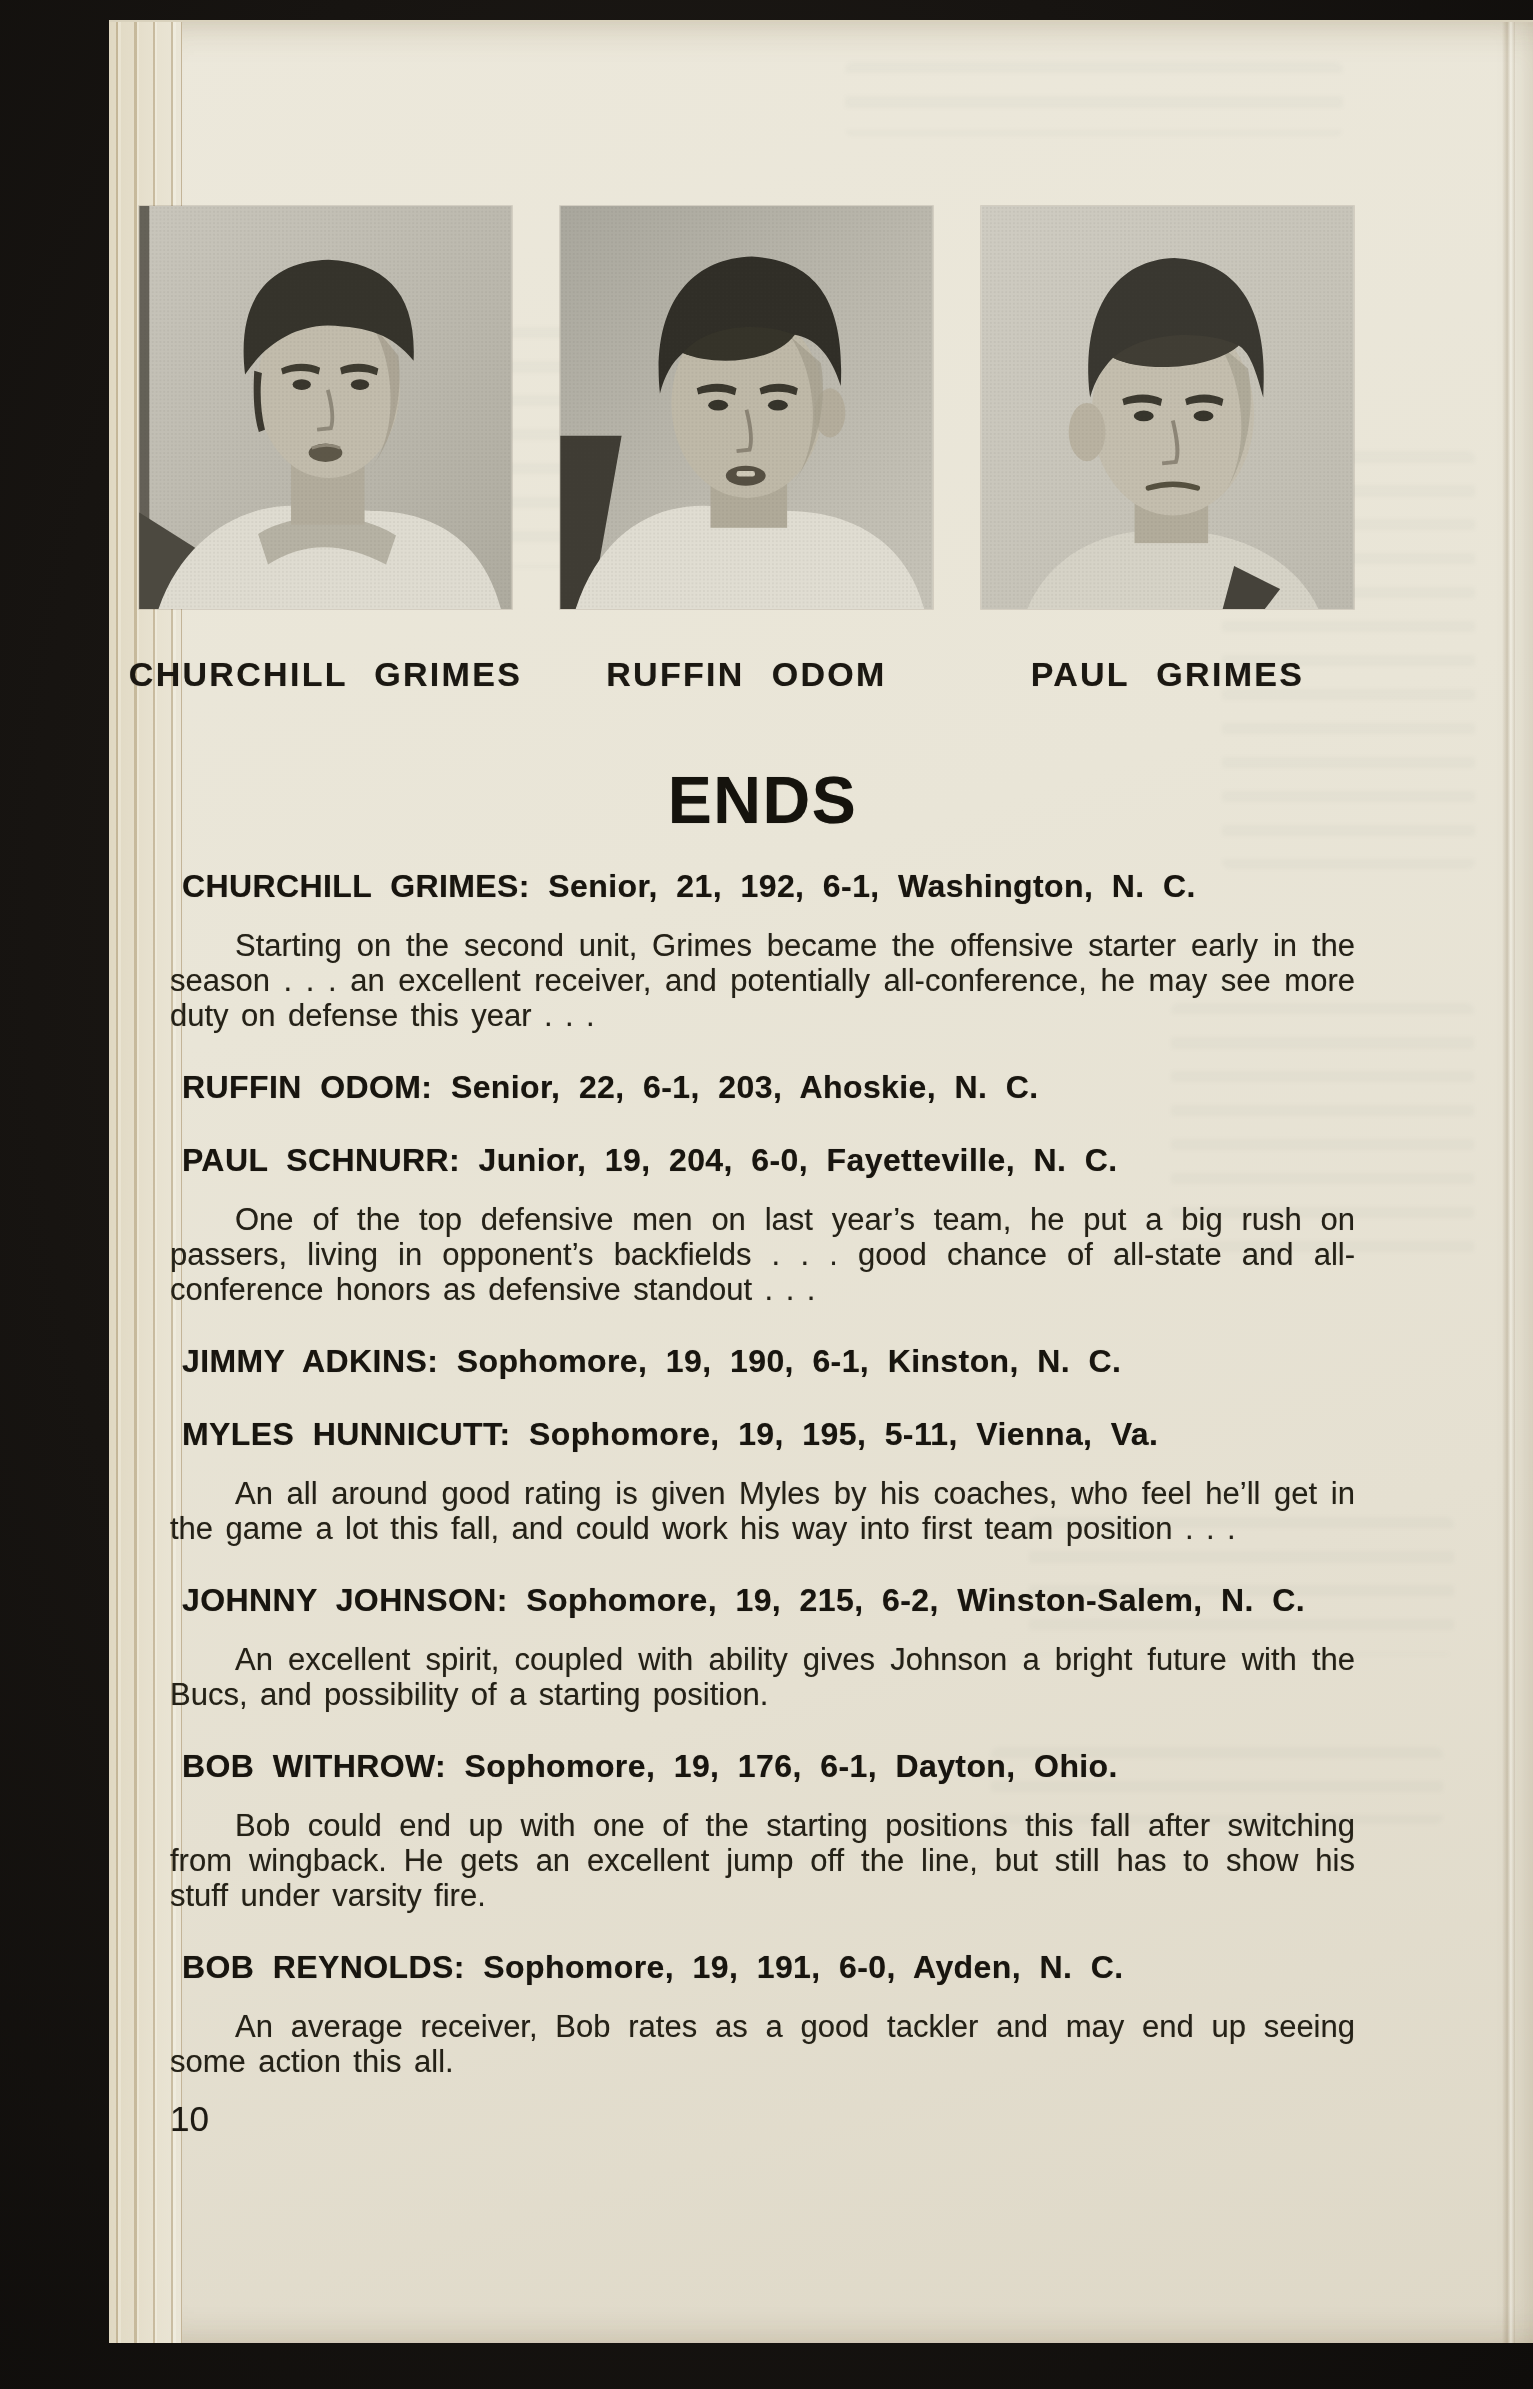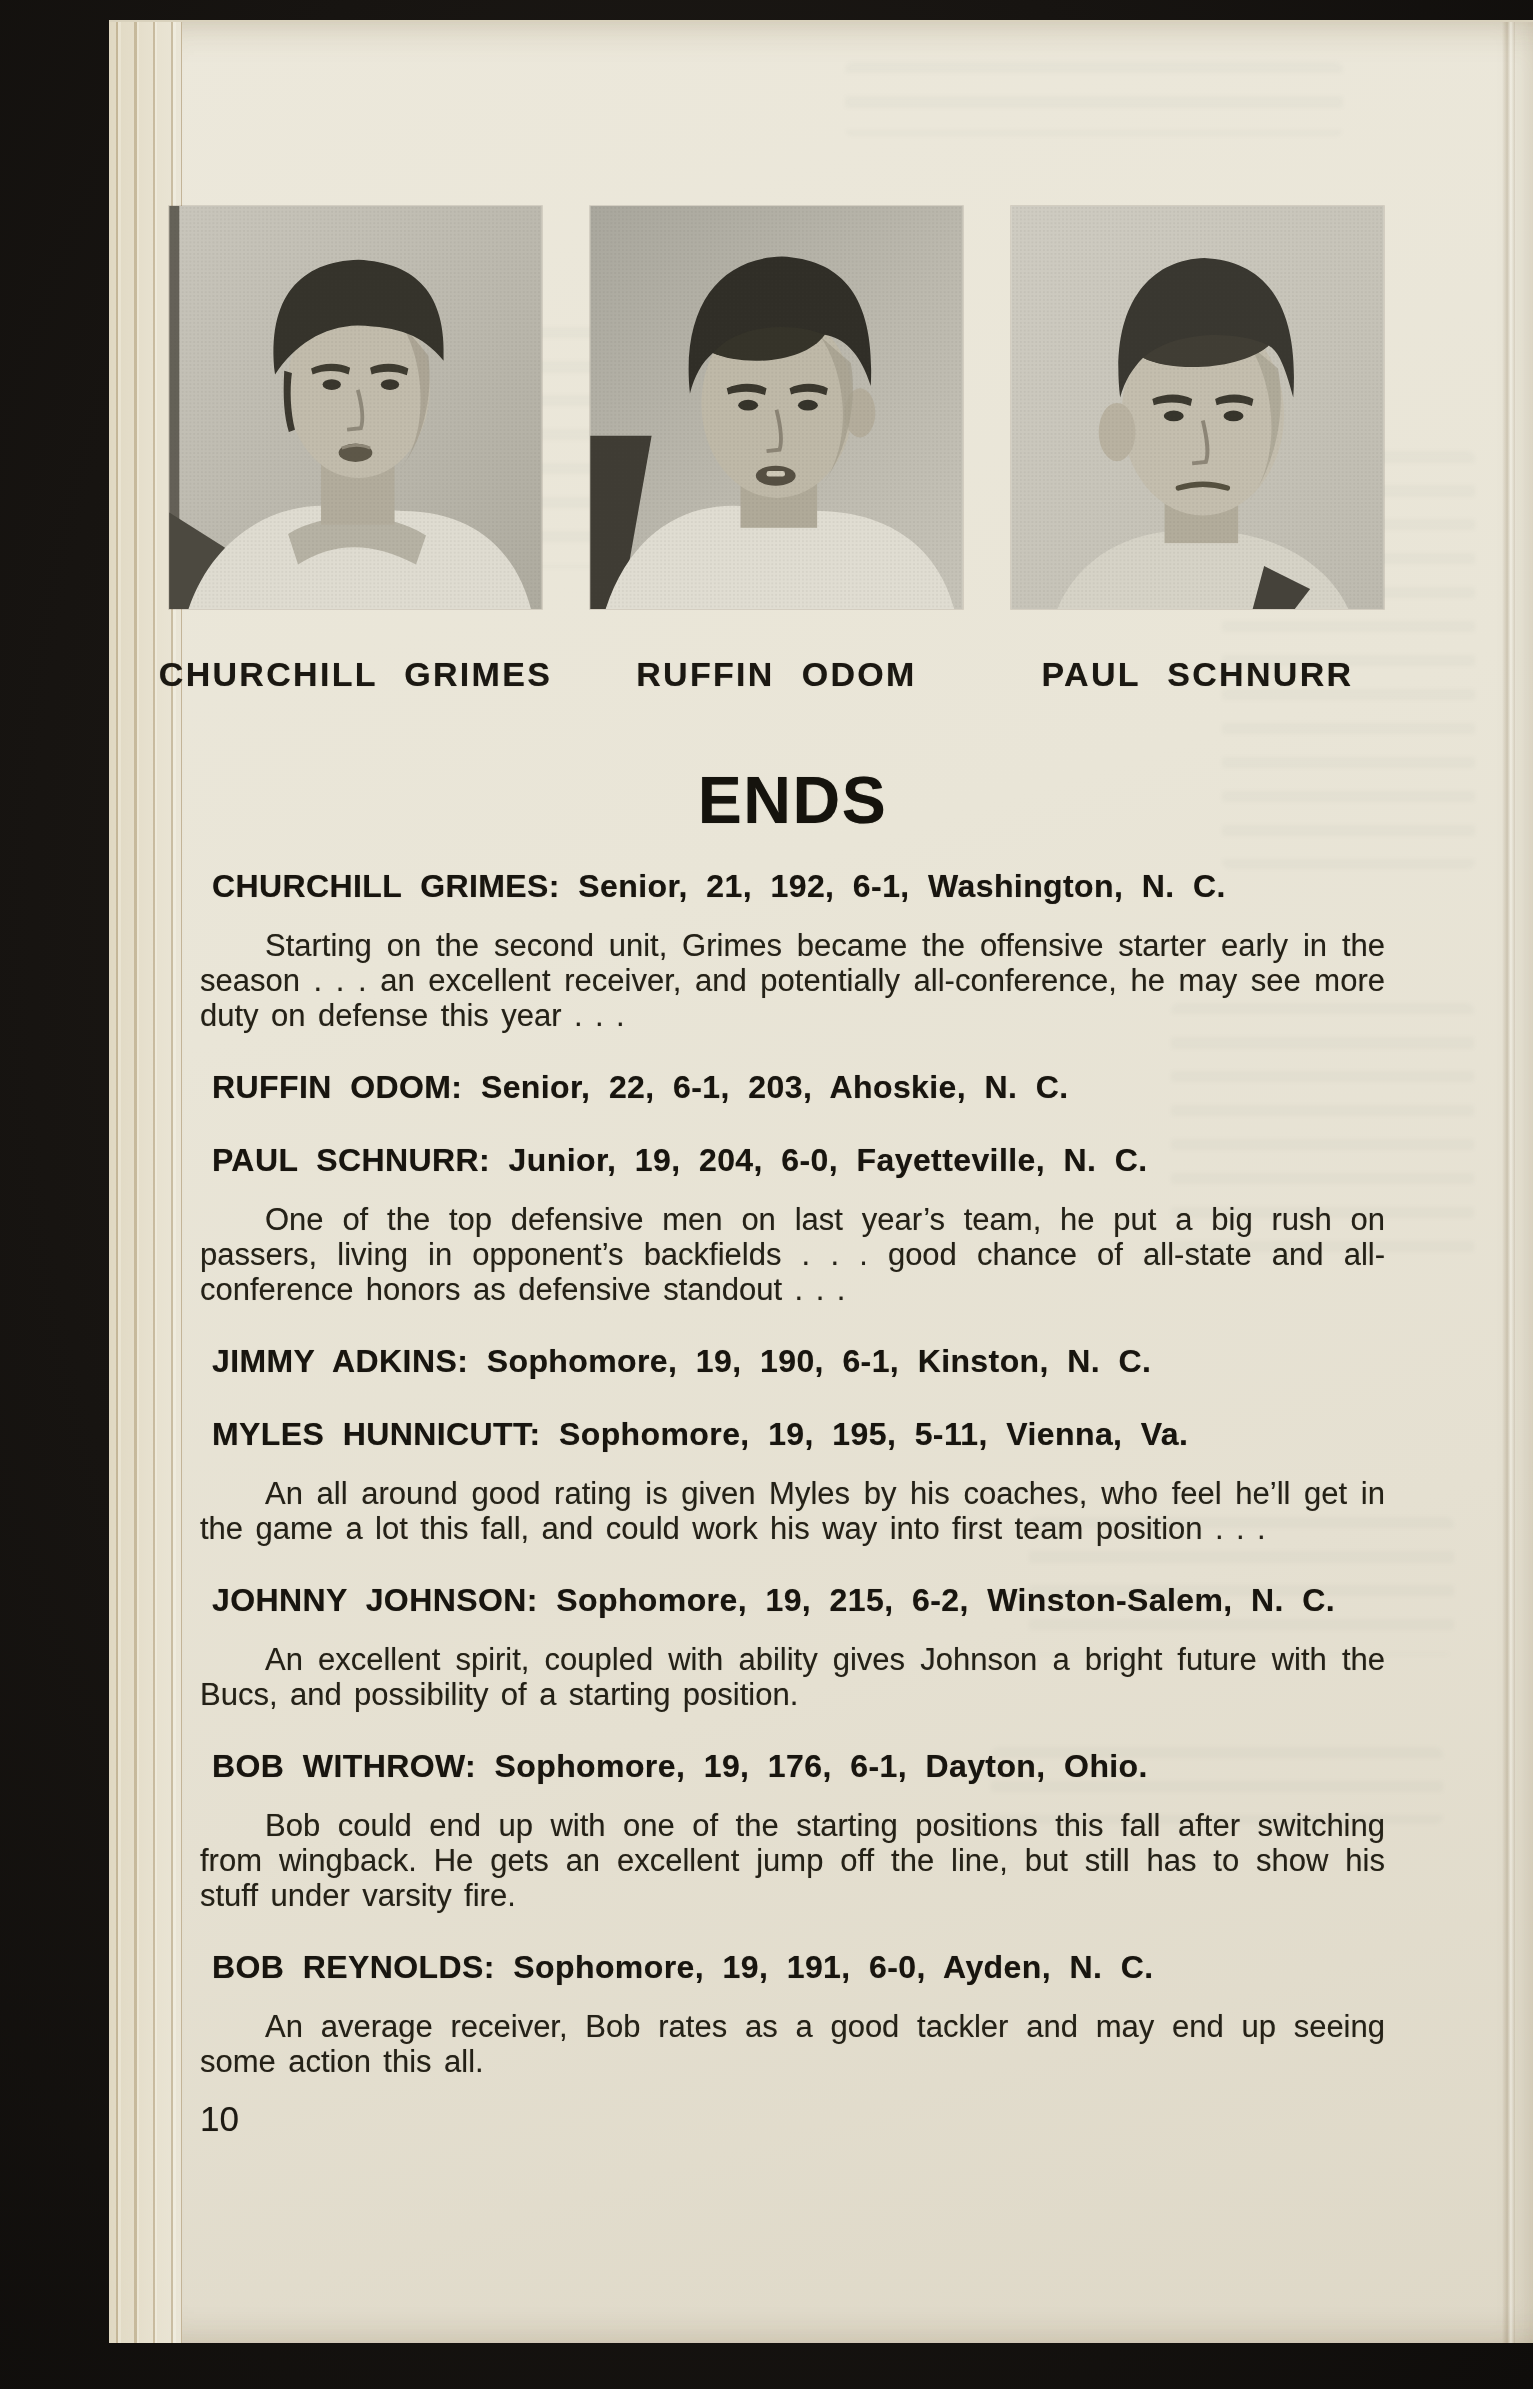--- a/index.html
+++ b/index.html
@@ -38,21 +38,21 @@
     background:repeating-linear-gradient(to bottom,
       rgba(104,122,114,.6) 0 11.5px, rgba(104,122,114,0) 11.5px 34px);
     opacity:.065;filter:blur(2.3px);border-radius:7.7px;
   }
   .g1{left:736px;top:40px;width:498px;height:74px;}
   .g2{left:399px;top:305px;width:230px;height:241px;}
   .g3{left:1113px;top:429px;width:253px;height:418px;}
   .g4{left:1062px;top:981px;width:303px;height:261px;}
   .g5{left:920px;top:1495px;width:425px;height:138px;}
   .g6{left:882px;top:1725px;width:452px;height:77px;}
-  .content{position:absolute;left:91px;top:0;width:1185px;color:#221f18;}
+  .content{position:absolute;left:61px;top:0;width:1185px;color:#221f18;}
   .photo-row{display:flex;gap:48px;margin:184px 0 0 -31px;width:1215px;}
   figure{margin:0;width:373px;display:flex;flex-direction:column;align-items:center;}
   .photo{
     width:373px;height:403px;position:relative;
     box-shadow:0 0 0 0.8px rgba(70,62,48,.18), 0 0 10.7px rgba(90,80,60,.10) inset;
   }
   .photo svg{display:block;width:373px;height:403px;}
   figcaption{
     margin-top:46px;font-size:34px;font-weight:bold;letter-spacing:2.3px;
     word-spacing:15.3px;color:#1b1812;white-space:nowrap;
@@ -192,21 +192,21 @@
             <path d="M172,198 C210,218 300,214 336,182 C290,160 210,164 172,198 Z" fill="#403d34"></path>
             <path d="M184,252 C200,244 222,244 236,252 L234,261 C220,255 201,255 186,260 Z" fill="#3c392f"></path>
             <path d="M266,252 C280,244 302,244 316,252 L314,261 C300,255 281,255 268,260 Z" fill="#3c392f"></path>
             <ellipse cx="212" cy="274" rx="13" ry="7" fill="#36342b"></ellipse>
             <ellipse cx="290" cy="274" rx="13" ry="7" fill="#36342b"></ellipse>
             <path d="M250,280 C256,306 258,322 254,334 L236,336" fill="none" stroke="#8d8677" stroke-width="5"></path>
             <path d="M218,368 C238,362 262,362 282,368" fill="none" stroke="#55503f" stroke-width="7" stroke-linecap="round"></path>
             <rect width="486" height="526" fill="url(#ht3)" opacity=".10"></rect>
           </svg>
         </div>
-        <figcaption>PAUL SCHNURR</figcaption>
+        <figcaption>PAUL GRIMES</figcaption>
       </figure>
 
     </div>
 
     <h1 class="section-title">ENDS</h1>
 
     <section class="entry">
       <h2>CHURCHILL GRIMES: Senior, 21, 192, 6-1, Washington, N. C.</h2>
       <p>Starting on the second unit, Grimes became the offensive starter early in the season . . . an excellent receiver, and potentially all-conference, he may see more duty on defense this year . . .</p>
     </section>

